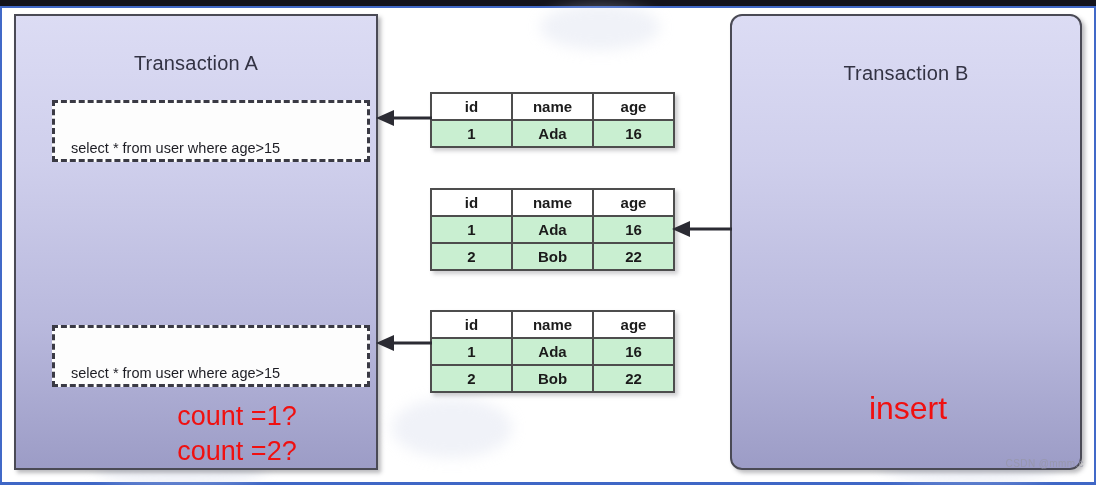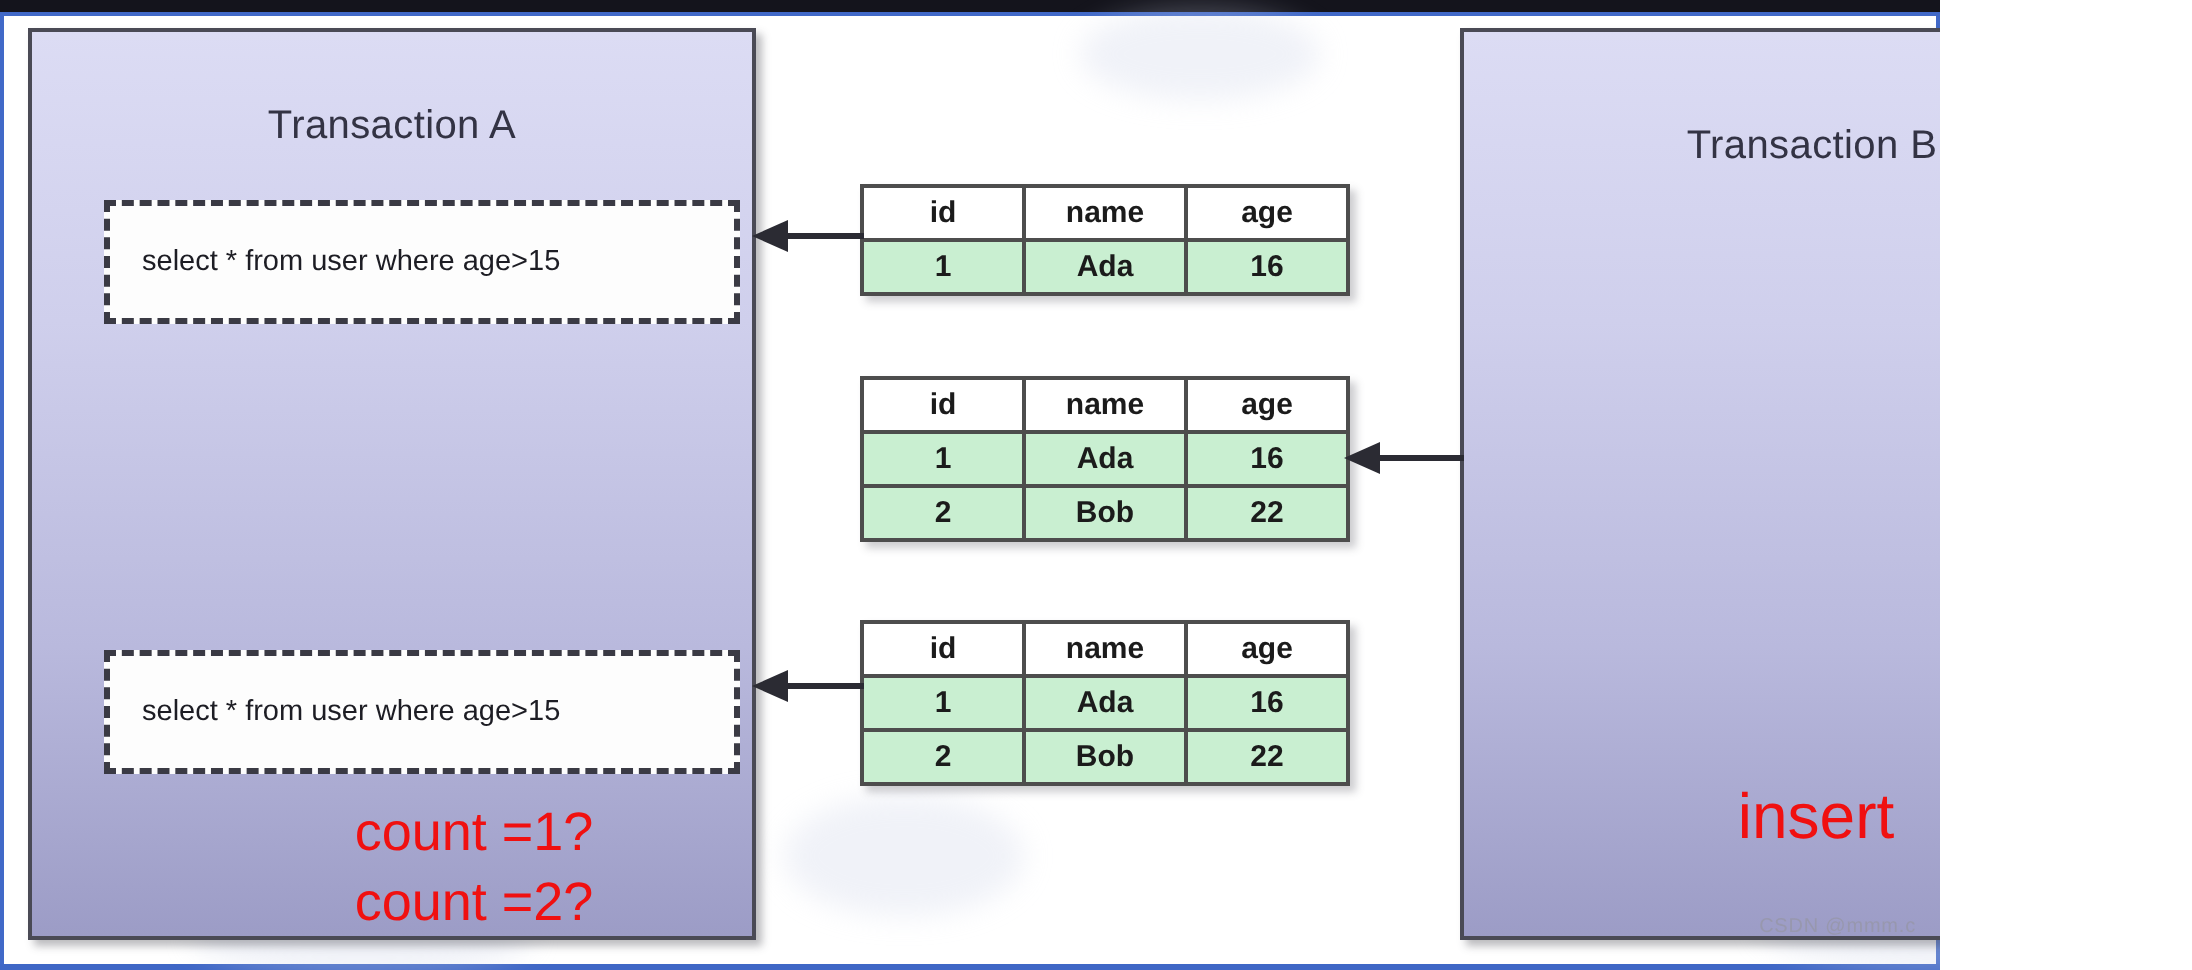--- a/index.html
+++ b/index.html
@@ -6,21 +6,21 @@
     margin: 0;
     padding: 0;
     background: #ffffff;
   }
   body {
     font-family: "Liberation Sans", sans-serif;
   }
 
   #canvas {
     position: relative;
-    width: 970px;
+    width: 1096px;
     height: 485px;
     background: #ffffff;
     overflow: hidden;
   }
 
   
   .top-strip {
     position: absolute;
     left: 0; top: 0;
     width: 1096px; height: 6px;
@@ -62,21 +62,21 @@
 
   
   .panel {
     position: absolute;
     box-sizing: border-box;
     background: linear-gradient(to bottom, #dcdcf4 0%, #cfcfec 32%, #b9b9dd 68%, #9c9cc6 100%);
     border: 2px solid #4a4a55;
     box-shadow: 3px 3px 4px rgba(60,60,70,0.35);
   }
   #panel-a { left: 14px;  top: 14px; width: 364px; height: 456px; }
-  #panel-b { left: 730px; top: 14px; width: 352px; height: 456px; }
+  #panel-b { left: 730px; top: 14px; width: 352px; height: 456px; border-radius: 12px; }
 
   .panel-title {
     position: absolute;
     left: 0; right: 0;
     text-align: center;
     color: #333344;
     font-size: 20px;
     letter-spacing: 0.2px;
   }
   #title-a { top: 36px; }
@@ -84,21 +84,21 @@
 
   
   .sqlbox {
     position: absolute;
     box-sizing: border-box;
     background: #fdfdfd;
     border: 3px dashed #3a3a44;
     color: #1d1d24;
     font-size: 14.5px;
     display: flex;
-    align-items: center;
+    align-items: flex-end;
   }
   .sqlbox .txt { padding-left: 16px; line-height: 1.42; white-space: pre-line; }
 
   #sql-a1 { left: 36px; top: 84px;  width: 318px; height: 62px; }
   #sql-a2 { left: 36px; top: 309px; width: 318px; height: 62px; }
   #sql-b1 { left: 748px; top: 185px; width: 316px; height: 92px; }
   #sql-b1 .txt { padding-left: 14px; }
 
   
   .red-note {

